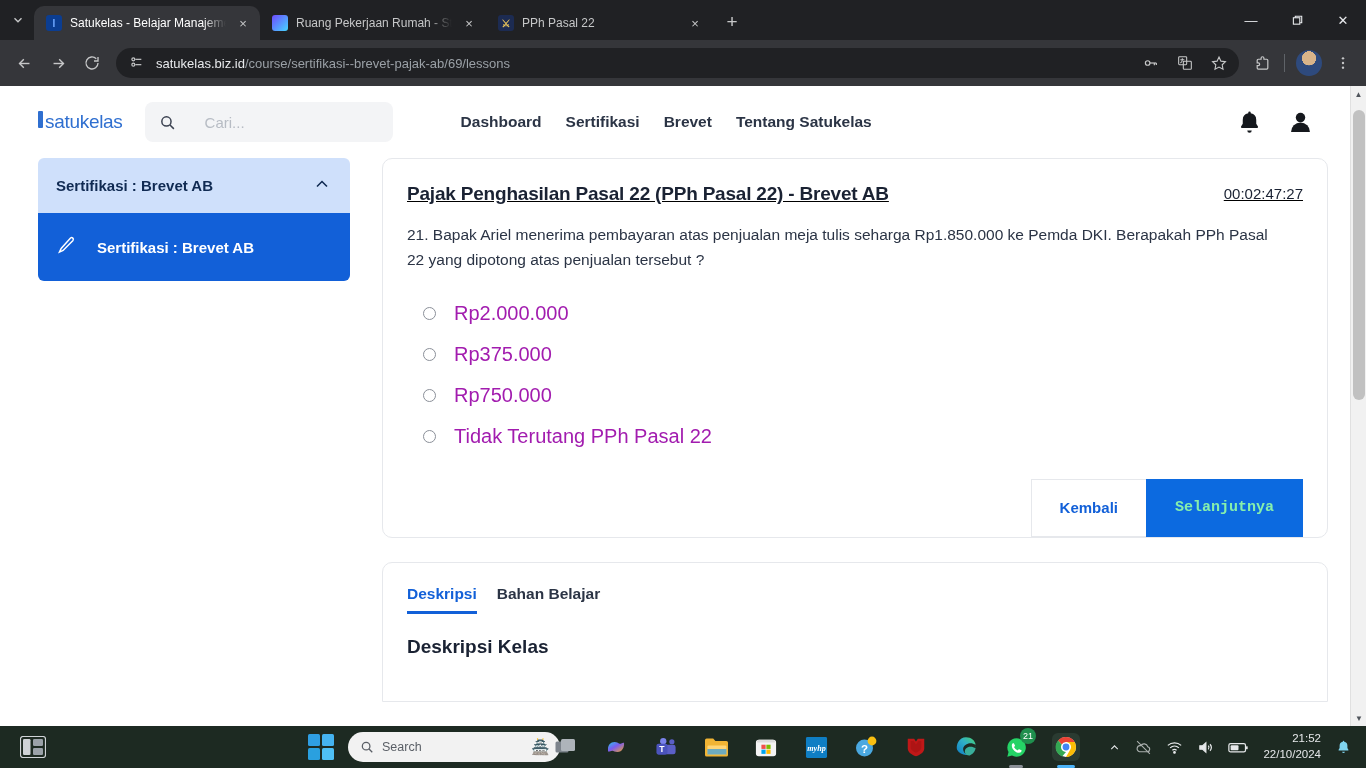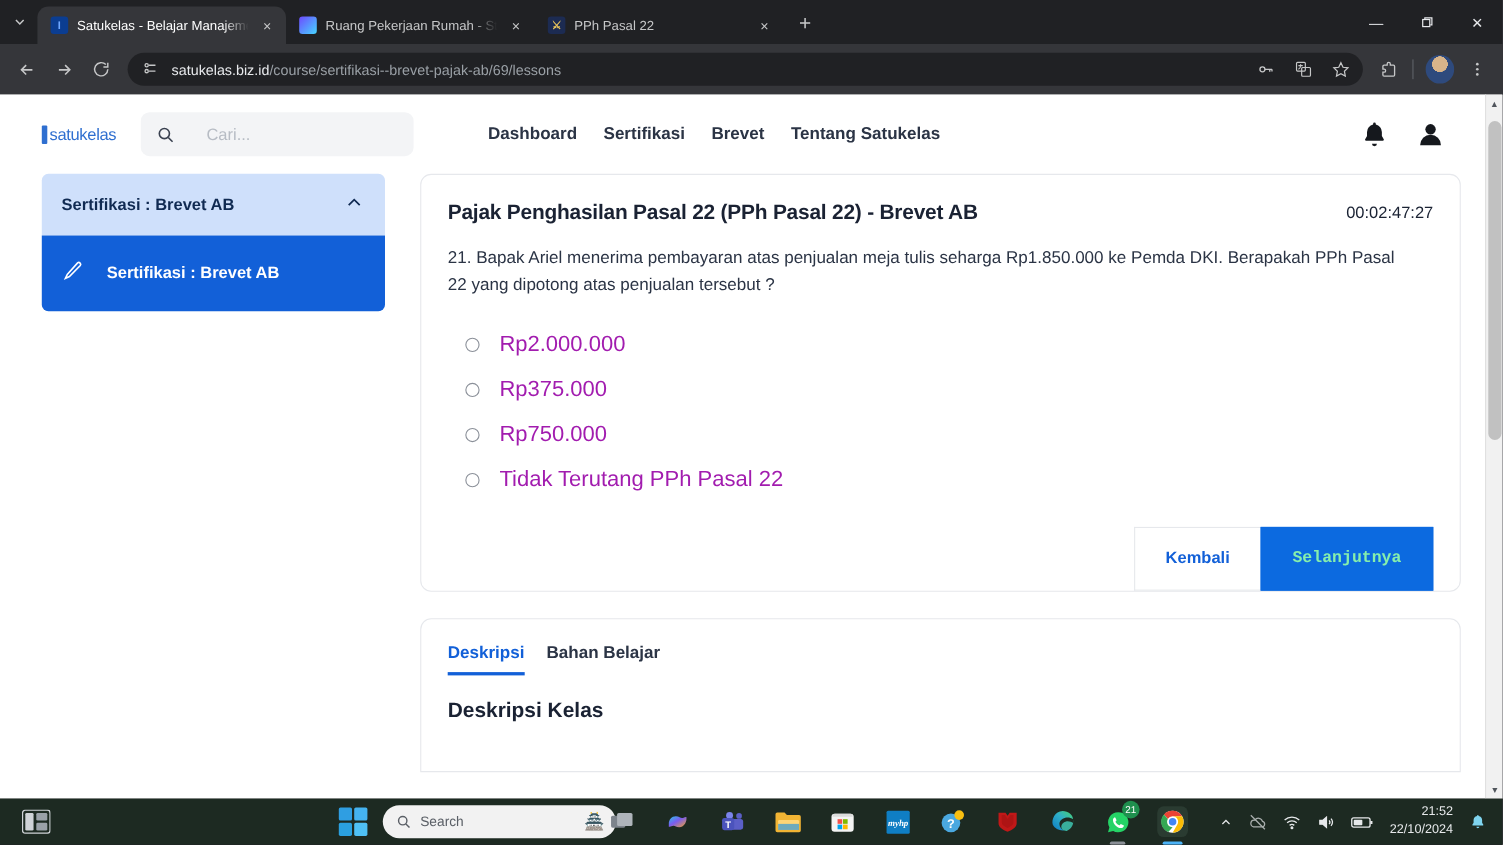--- a/index.html
+++ b/index.html
@@ -108,21 +108,21 @@
     overflow: hidden;
   }
   .page { width: 1350px; height: 640px; position: relative; background:#fff; }
 
   
   .site-header {
     height: 72px; display:flex; align-items:center; padding: 0 24px 0 38px;
     background:#fff;
   }
   .logo {
-    display:flex; align-items:flex-start; font-size: 15px; color:#2f6fd0;
+    display:flex; align-items:flex-start; font-size: 19px; color:#2f6fd0;
     letter-spacing: -0.3px; flex:0 0 auto;
   }
   .logo .bar {
     display:inline-block; width:5px; height:17px; background:#2f6fd0;
     margin-right:2px; border-radius:1px;
   }
   .searchbox {
     width: 248px; height: 40px; background:#f3f4f6; border-radius: 8px;
     display:flex; align-items:center; gap:10px; padding: 0 14px;
     margin-left: 22px; flex:0 0 auto;
@@ -155,21 +155,21 @@
     display:flex; align-items:center; gap:20px;
     font-weight:700; font-size:15px; border-radius: 0 0 6px 6px;
   }
   .acc-item .pencil { flex:0 0 auto; }
 
   .main { flex: 1 1 auto; min-width:0; }
   .card {
     border:1px solid #e6e8ec; border-radius: 10px; background:#fff;
     padding: 24px 24px 0 24px;
   }
-  .card-top { display:flex; align-items:flex-start; gap:4px; }
+  .card-top { display:flex; align-items:flex-start; gap:4px;text-decoration:underline; }
   .quiz-title {
     font-size: 19px; font-weight:800; color:#1a2233; flex:1 1 auto;
     letter-spacing:-0.2px;
   }
   .timer { font-size:15px; color:#1a2233; flex:0 0 auto; padding-top:2px; }
   .question {
     margin-top: 18px; font-size: 15.5px; line-height: 1.6; color:#2b3445;
     max-width: 880px;
   }
   .options { margin-top: 20px; }

